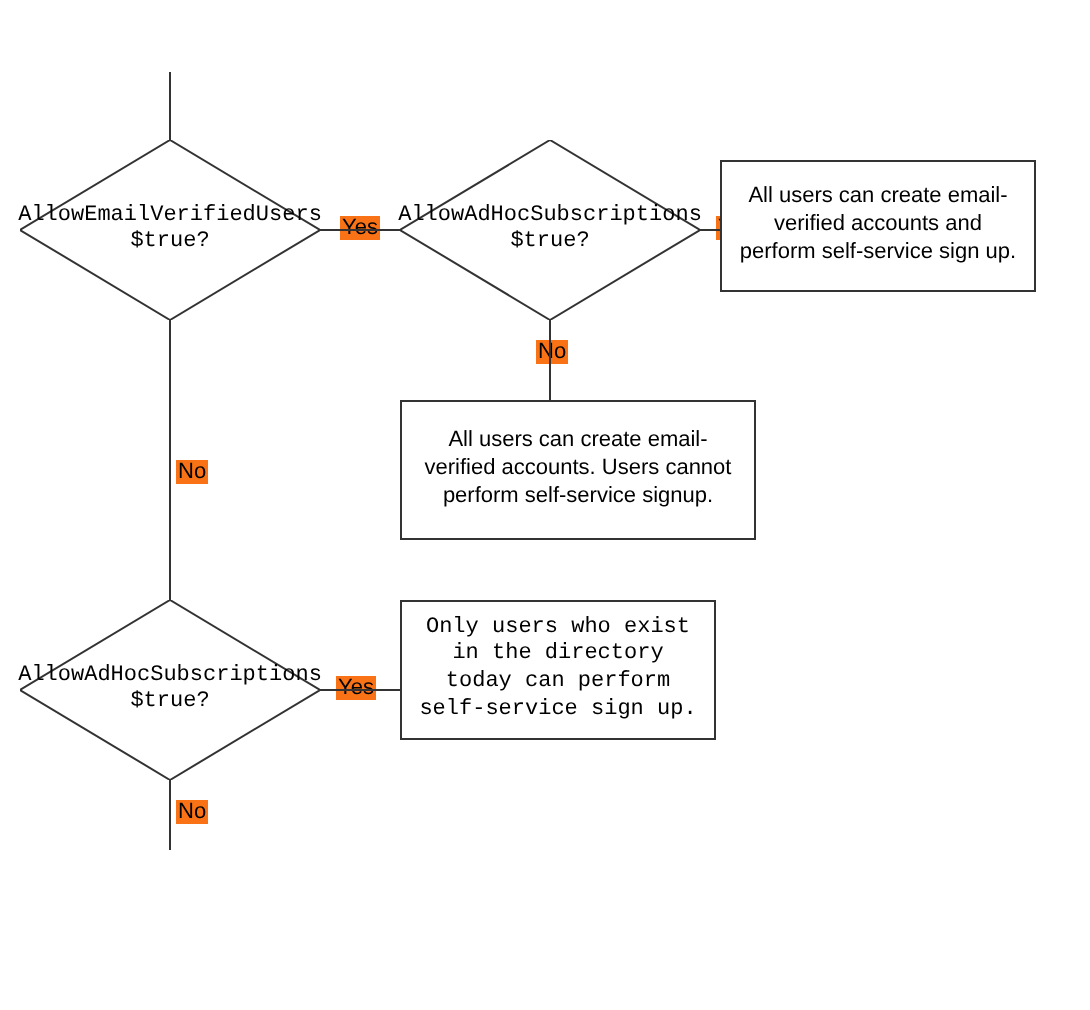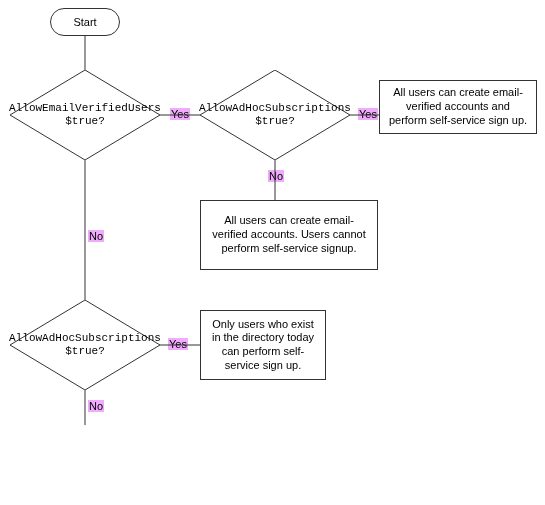--- a/index.html
+++ b/index.html
@@ -53,35 +53,34 @@
     display: flex;
     align-items: center;
     justify-content: center;
     text-align: center;
     padding: 6px 8px;
     line-height: 1.25;
   }
   .edge-label {
     position: absolute;
     font-size: 11px;
-    background: #f0abfc;
+    background: #f97316;
     padding: 0 1px;
   }
   svg.conn {
     position: absolute;
     overflow: visible;
     pointer-events: none;
   }
 </style>
 </head>
 <body>
 
 <div class="canvas">
 
-  <div class="node-start" style="left:50px; top:8px;">Start</div>
 
   <svg class="conn" style="left:84px; top:36px; width:2px; height:34px;">
     <line x1="1" y1="0" x2="1" y2="34" stroke="#333" stroke-width="1"></line>
   </svg>
 
   <div class="diamond" style="left:10px; top:70px; width:150px; height:90px;">
     <svg viewBox="0 0 150 90" preserveAspectRatio="none">
       <polygon points="75,0 150,45 75,90 0,45" fill="#fff" stroke="#333" stroke-width="1"></polygon>
     </svg>
     <div class="lbl">AllowEmailVerifiedUsers $true?</div>
@@ -98,21 +97,21 @@
       <polygon points="75,0 150,45 75,90 0,45" fill="#fff" stroke="#333" stroke-width="1"></polygon>
     </svg>
     <div class="lbl">AllowAdHocSubscriptions $true?</div>
   </div>
 
   <div class="edge-label" style="left:358px; top:108px;">Yes</div>
   <svg class="conn" style="left:350px; top:114px; width:30px; height:2px;">
     <line x1="0" y1="1" x2="30" y2="1" stroke="#333" stroke-width="1"></line>
   </svg>
 
-  <div class="box" style="left:379px; top:80px; width:158px; height:54px;">All users can create email-verified accounts and perform self-service sign up.</div>
+  <div class="box" style="left:360px; top:80px; width:158px; height:66px;">All users can create email-verified accounts and perform self-service sign up.</div>
 
   <div class="edge-label" style="left:268px; top:170px;">No</div>
   <svg class="conn" style="left:274px; top:160px; width:2px; height:40px;">
     <line x1="1" y1="0" x2="1" y2="40" stroke="#333" stroke-width="1"></line>
   </svg>
 
   <div class="box" style="left:200px; top:200px; width:178px; height:70px;">All users can create email-verified accounts. Users cannot perform self-service signup.</div>
 
   <div class="edge-label" style="left:88px; top:230px;">No</div>
   <svg class="conn" style="left:84px; top:160px; width:2px; height:140px;">
@@ -124,21 +123,21 @@
       <polygon points="75,0 150,45 75,90 0,45" fill="#fff" stroke="#333" stroke-width="1"></polygon>
     </svg>
     <div class="lbl">AllowAdHocSubscriptions $true?</div>
   </div>
 
   <div class="edge-label" style="left:168px; top:338px;">Yes</div>
   <svg class="conn" style="left:160px; top:344px; width:40px; height:2px;">
     <line x1="0" y1="1" x2="40" y2="1" stroke="#333" stroke-width="1"></line>
   </svg>
 
-  <div class="box" style="left:200px; top:310px; width:126px; height:70px;">Only users who exist in the directory today can perform self-service sign up.</div>
+  <div class="box" style="left:200px; top:300px; width:158px; height:70px;font-family:Liberation Mono, monospace;">Only users who exist in the directory today can perform self-service sign up.</div>
 
   <div class="edge-label" style="left:88px; top:400px;">No</div>
   <svg class="conn" style="left:84px; top:390px; width:2px; height:35px;">
     <line x1="1" y1="0" x2="1" y2="35" stroke="#333" stroke-width="1"></line>
   </svg>
 
 
 </div>
 
 </body></html>

